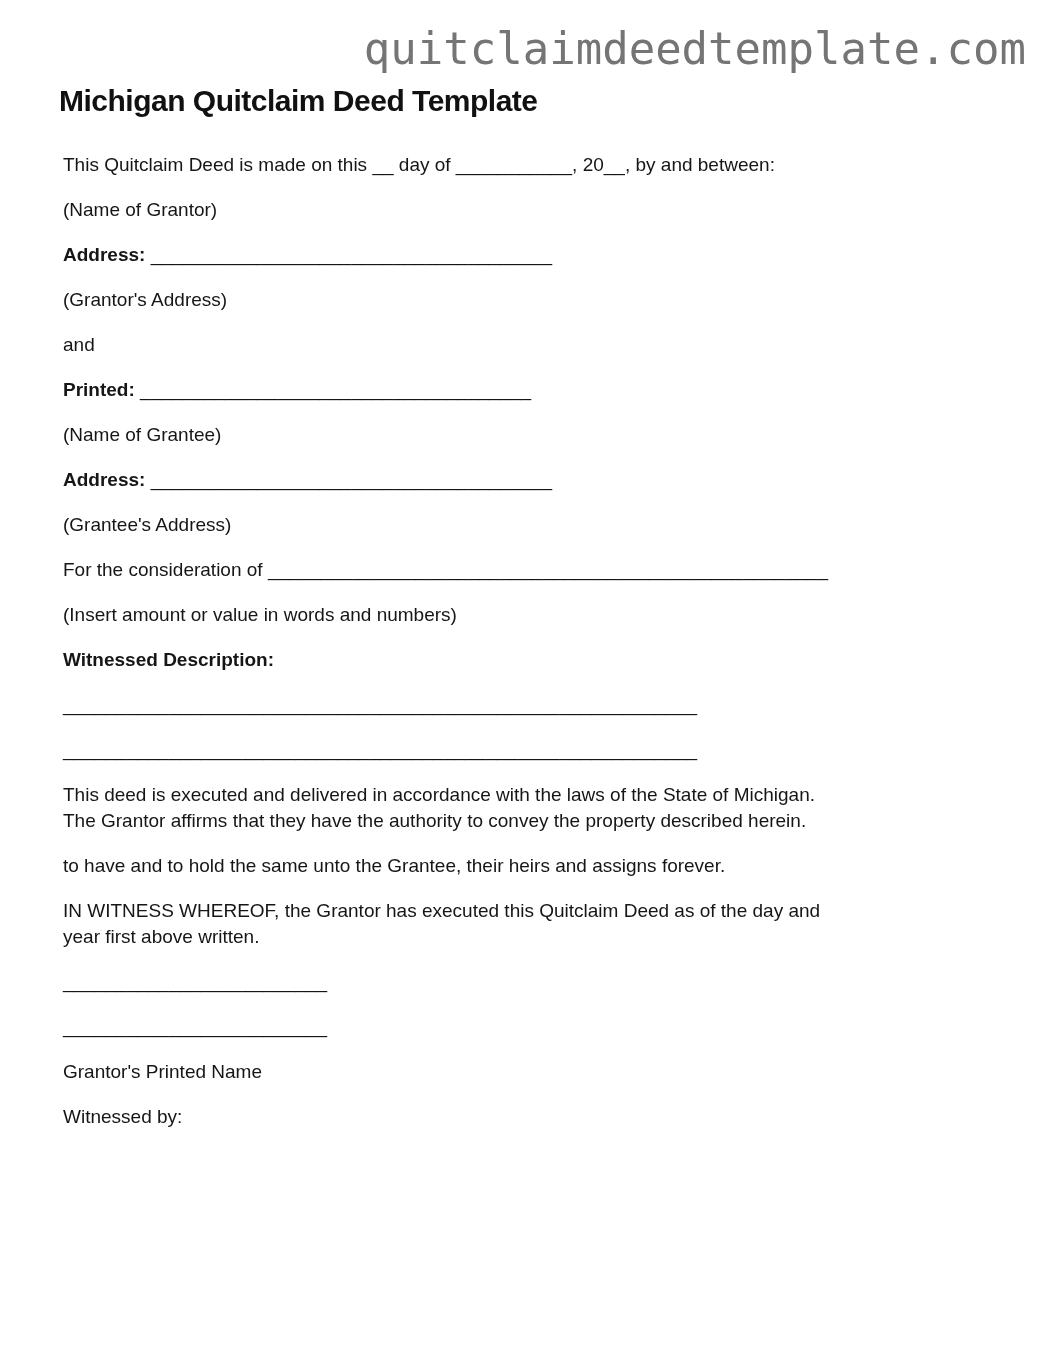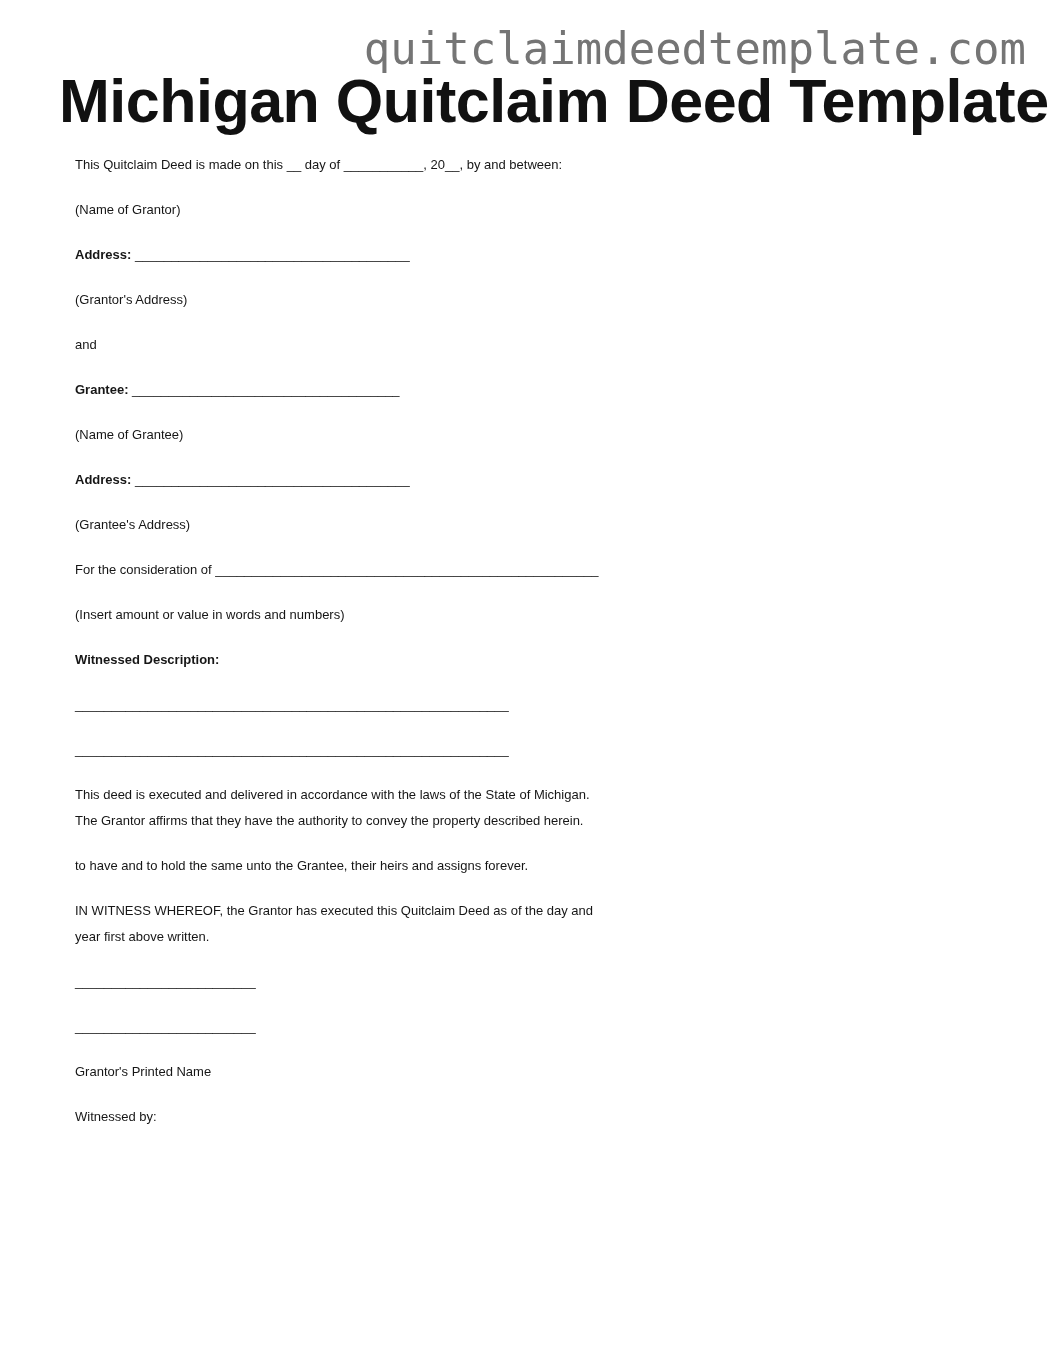--- a/index.html
+++ b/index.html
@@ -20,34 +20,34 @@
     padding-right: 28px;
     text-align: right;
     font-family: "DejaVu Sans Mono", monospace;
     font-size: 44px;
     line-height: 46px;
     font-weight: 400;
     color: #757575;
   }
   .doc-title {
     margin: 4px 0 0 0;
-    font-size: 61px;
+    font-size: 30px;
     line-height: 50px;
     font-weight: 700;
     color: #111111;
     letter-spacing: -0.5px;
   }
   .doc {
     width: 936px;
     margin-top: 26px;
   }
   .p {
-    font-size: 13px;
+    font-size: 19px;
     line-height: 26px;
-    margin: 0 0 19px 16px;
+    margin: 0 0 19px 4px;
   }
   .ml { white-space: pre-line; }
   .lbl { font-weight: 700; }
   .blank { font-weight: 400; }
 </style>
 </head>
 <body>
 
 <div class="page">
 
@@ -61,21 +61,21 @@
 
 
     <p class="p">(Name of Grantor)</p>
 
     <p class="p"><span class="lbl">Address:</span> <span class="blank">______________________________________</span></p>
 
     <p class="p">(Grantor's Address)</p>
 
     <p class="p">and</p>
 
-    <p class="p"><span class="lbl">Grantee:</span> <span class="blank">_____________________________________</span></p>
+    <p class="p"><span class="lbl">Printed:</span> <span class="blank">_____________________________________</span></p>
 
     <p class="p">(Name of Grantee)</p>
 
     <p class="p"><span class="lbl">Address:</span> <span class="blank">______________________________________</span></p>
 
     <p class="p">(Grantee's Address)</p>
 
     <p class="p"><span>For the consideration of</span> <span class="blank">_____________________________________________________</span></p>
 
     <p class="p">(Insert amount or value in words and numbers)</p>

